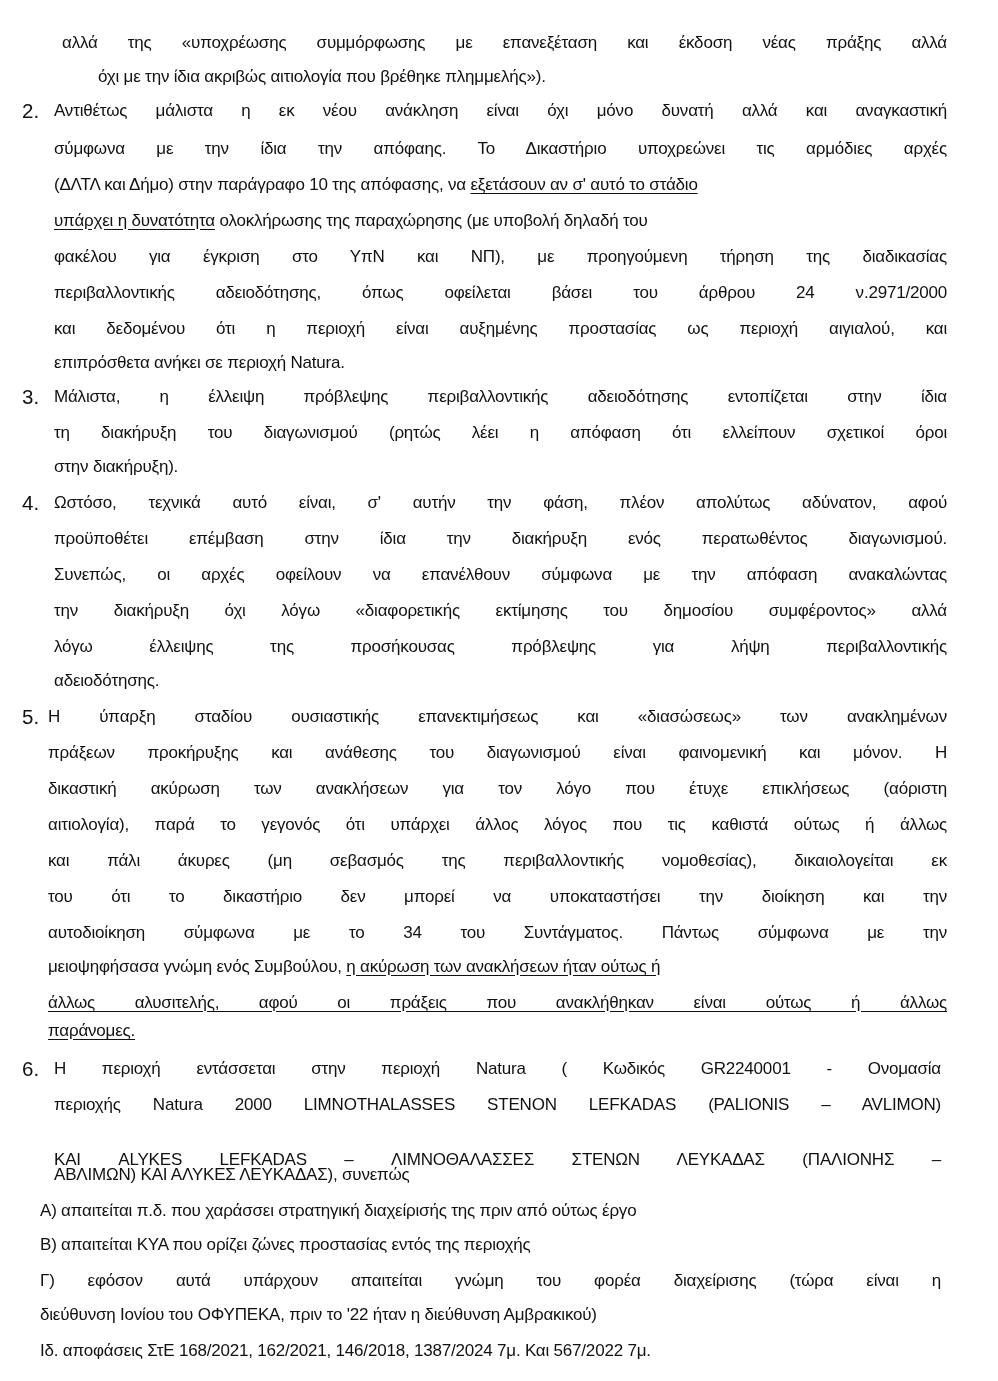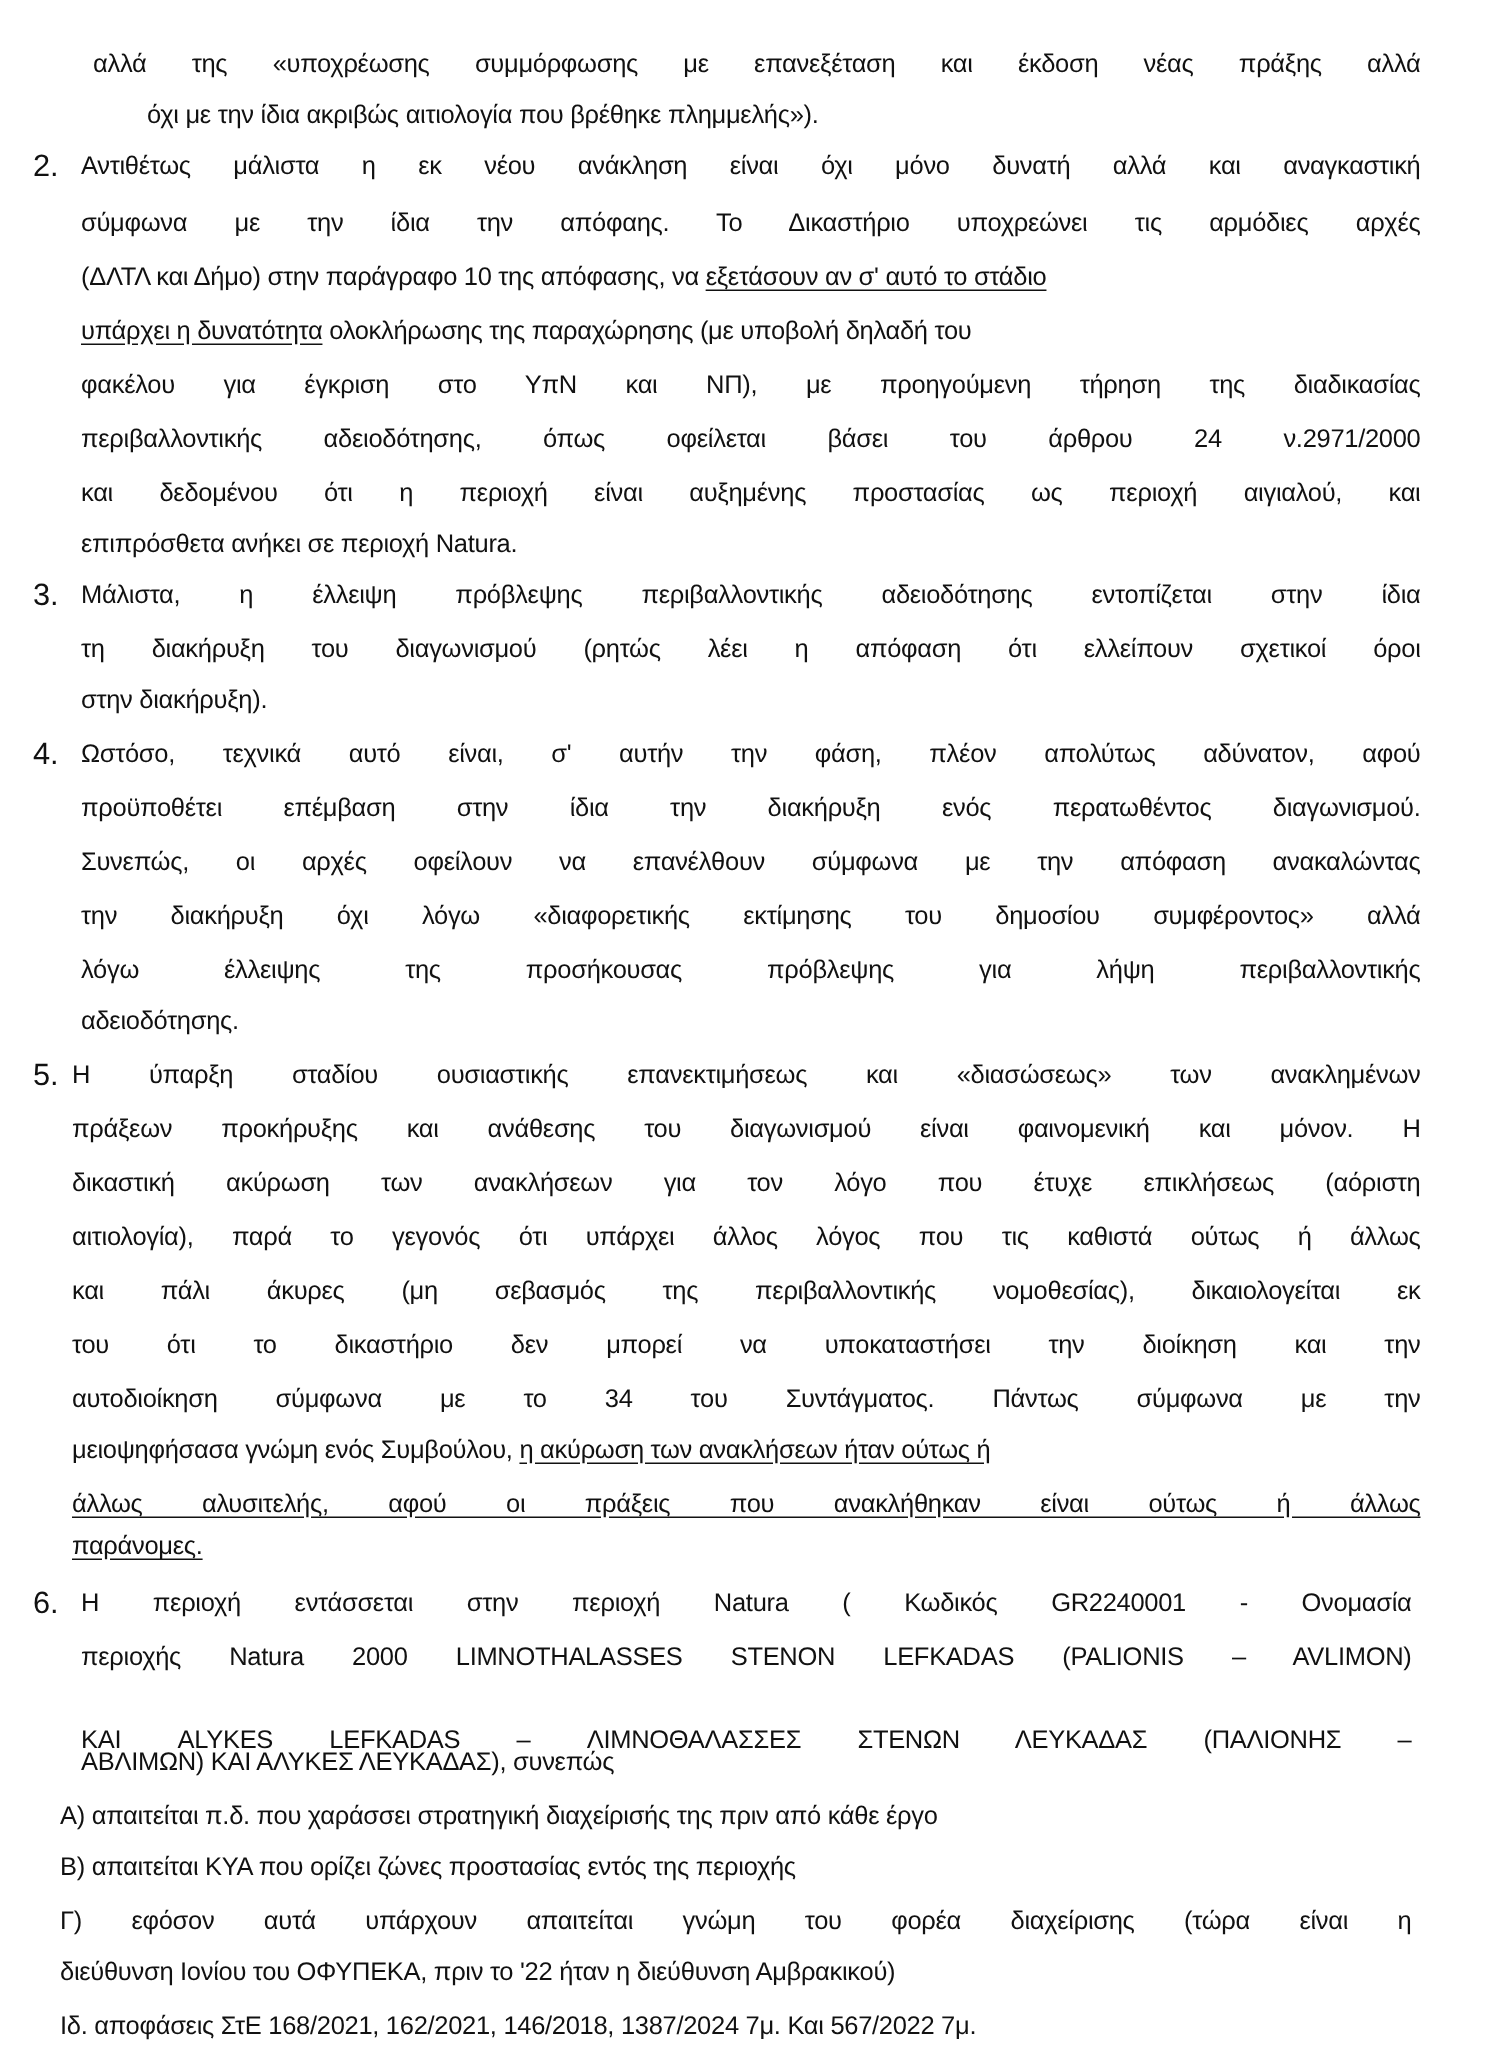--- a/index.html
+++ b/index.html
@@ -52,19 +52,19 @@
   <div class="line just" style="left:48px; top:920px; width:899px;">αυτοδιοίκηση σύμφωνα με το 34 του Συντάγματος. Πάντως σύμφωνα με την</div>
   <div class="line" style="left:48px; top:954px; width:899px;"><span>μειοψηφήσασα γνώμη ενός Συμβούλου, </span><u>η ακύρωση των ανακλήσεων ήταν ούτως ή</u></div>
   <div class="line just" style="left:48px; top:990px; width:899px; text-decoration: underline; text-underline-offset:3px;">άλλως αλυσιτελής, αφού οι πράξεις που ανακλήθηκαν είναι ούτως ή άλλως</div>
   <div class="line" style="left:48px; top:1018px;"><u>παράνομες.</u></div>
 
   <div class="num" style="left:22px; top:1056px;">6.</div>
   <div class="line just" style="left:54px; top:1056px; width:887px;">Η περιοχή εντάσσεται στην περιοχή Natura ( Κωδικός GR2240001 -  Ονομασία</div>
   <div class="line just" style="left:54px; top:1092px; width:887px;">περιοχής Natura 2000 LIMNOTHALASSES STENON LEFKADAS (PALIONIS – AVLIMON)</div>
   <div class="line just" style="left:54px; top:1128px; width:887px;margin-top:19px;">ΚΑΙ ALYKES LEFKADAS – ΛΙΜΝΟΘΑΛΑΣΣΕΣ ΣΤΕΝΩΝ ΛΕΥΚΑΔΑΣ (ΠΑΛΙΟΝΗΣ –</div>
   <div class="line" style="left:54px; top:1162px;text-align:center;">ΑΒΛΙΜΩΝ) ΚΑΙ ΑΛΥΚΕΣ ΛΕΥΚΑΔΑΣ), συνεπώς</div>
-  <div class="line" style="left:40px; top:1198px;">Α) απαιτείται π.δ. που χαράσσει στρατηγική διαχείρισής της πριν από κάθε έργο</div>
+  <div class="line" style="left:40px; top:1198px;">Α) απαιτείται π.δ. που χαράσσει στρατηγική διαχείρισής της πριν από ούτως έργο</div>
   <div class="line" style="left:40px; top:1232px;">Β) απαιτείται ΚΥΑ που ορίζει ζώνες προστασίας εντός της περιοχής</div>
   <div class="line just" style="left:40px; top:1268px; width:901px;">Γ) εφόσον αυτά υπάρχουν απαιτείται γνώμη του φορέα διαχείρισης (τώρα είναι η</div>
   <div class="line" style="left:40px; top:1302px;">διεύθυνση Ιονίου του ΟΦΥΠΕΚΑ, πριν το '22 ήταν η διεύθυνση Αμβρακικού)</div>
   <div class="line" style="left:40px; top:1338px;">Ιδ. αποφάσεις ΣτΕ 168/2021, 162/2021, 146/2018, 1387/2024 7μ. Και 567/2022 7μ.</div>
 
 </div>
 
 </body></html>

